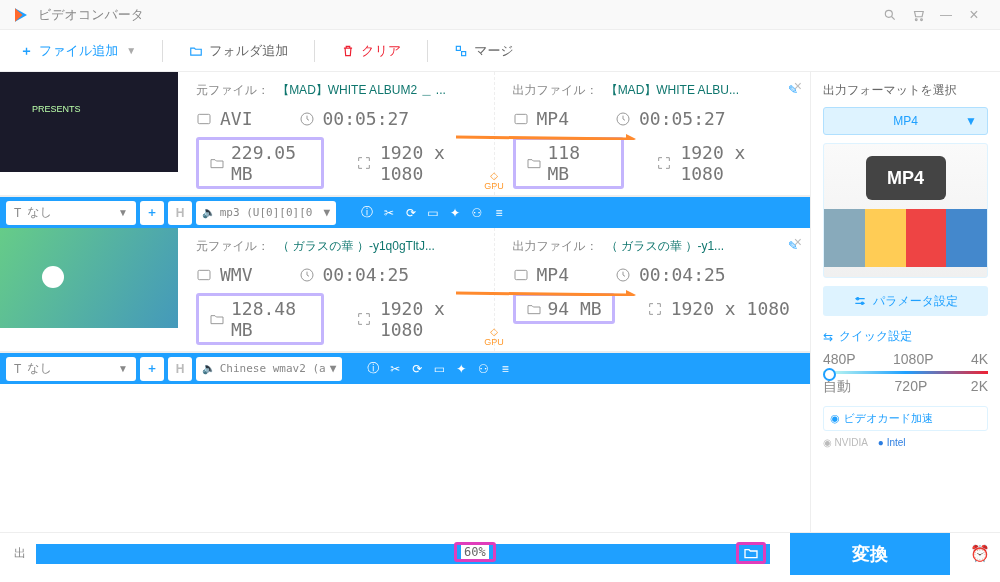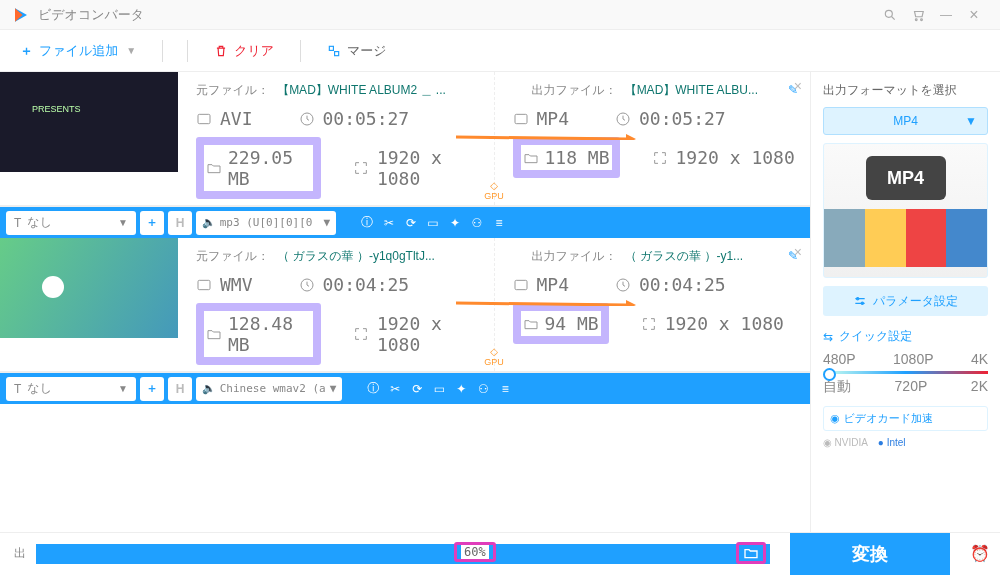--- a/index.html
+++ b/index.html
@@ -29,23 +29,23 @@
 .thumb2 .burst { position:absolute; top:38px; left:42px; width:22px; height:22px; background:#fff; border-radius:50%; }
 
 .halves { flex: 1; display: flex; position: relative; }
 .half { flex: 1; padding: 8px 12px 6px 18px; display:flex; flex-direction:column; gap:8px; }
 .half.right { border-left: 1px dashed #eee; }
 .line { display: flex; align-items: center; gap: 8px; min-height: 20px; }
 .hdr { font-size: 12px; color: #888; }
 .fname { font-size: 12px; color: #0f766e; flex:1; white-space:nowrap; overflow:hidden; text-overflow:ellipsis; }
 .ic { width: 16px; height: 16px; color:#999; fill:none; stroke:currentColor; stroke-width:1.5; flex-shrink:0; }
 .val { font-family: monospace; font-size: 18px; color: #777; }
-.boxed { border: 8px solid #c4b5fd; border-radius:3px; padding:2px 2px; display:flex; align-items:center; gap:6px; }
+.boxed { border: 3px solid #c4b5fd; border-radius:3px; padding:2px 10px; display:flex; align-items:center; gap:6px; }
 .pinkbox { border: 3px solid #e03dbb; border-radius:3px; padding:0 4px; display:inline-flex; align-items:center; }
-.right-top { display:flex; gap:8px;margin-left:19px; }
+.right-top { display:flex; gap:8px; }
 .pen { color:#1fa0ff; cursor:pointer; }
 .close-x { color:#bbb; cursor:pointer; font-size:14px; position:absolute; top:6px; right:8px; }
 .gpu { position:absolute; left:50%; bottom:4px; transform:translateX(-50%); text-align:center; }
 .gpu .chip { color:#ff9a2e; font-size:10px; }
 .gpu .lbl { font-size:9px; color:#ff9a2e; }
 .arrow { position:absolute; top:62px; left:44%; height:6px; }
 
 .ctrls { height: 32px; background:#1fa0ff; display:flex; align-items:center; padding:0 6px; gap:4px; border-top:1px solid #eee; }
 .sub { display:flex; align-items:center; background:#fff; border-radius:3px; height:24px; padding:0 8px; min-width:130px; color:#888; gap:6px; }
 .sub .chev{ margin-left:auto; font-size:10px; }
@@ -103,20 +103,26 @@
   <div class="titlebar-btn close">×</div>
 </div>
 
 <div class="toolbar">
   <div class="tb-btn primary">
     <span style="color:#1fa0ff;font-weight:bold;">＋</span>
     <span>ファイル追加</span>
     <span class="tb-chev">▼</span>
   </div>
   <div class="tb-sep"></div>
+  <div class="tb-btn">
+    <svg class="tb-icon" viewBox="0 0 24 24" fill="none" stroke="#1fa0ff" stroke-width="2">
+        <path d="M3 7h6l2 2h10v10H3z"></path>
+      </svg>
+    <span>フォルダ追加</span>
+  </div>
   <div class="tb-sep"></div>
   <div class="tb-btn clear">
     <svg class="tb-icon" viewBox="0 0 24 24" fill="none" stroke="#e23" stroke-width="2">
         <path d="M5 7h14M9 7V4h6v3M7 7l1 13h8l1-13"></path>
       </svg>
     <span>クリア</span>
   </div>
   <div class="tb-sep"></div>
   <div class="tb-btn">
     <svg class="tb-icon" viewBox="0 0 24 24" fill="none" stroke="#1fa0ff" stroke-width="2">

